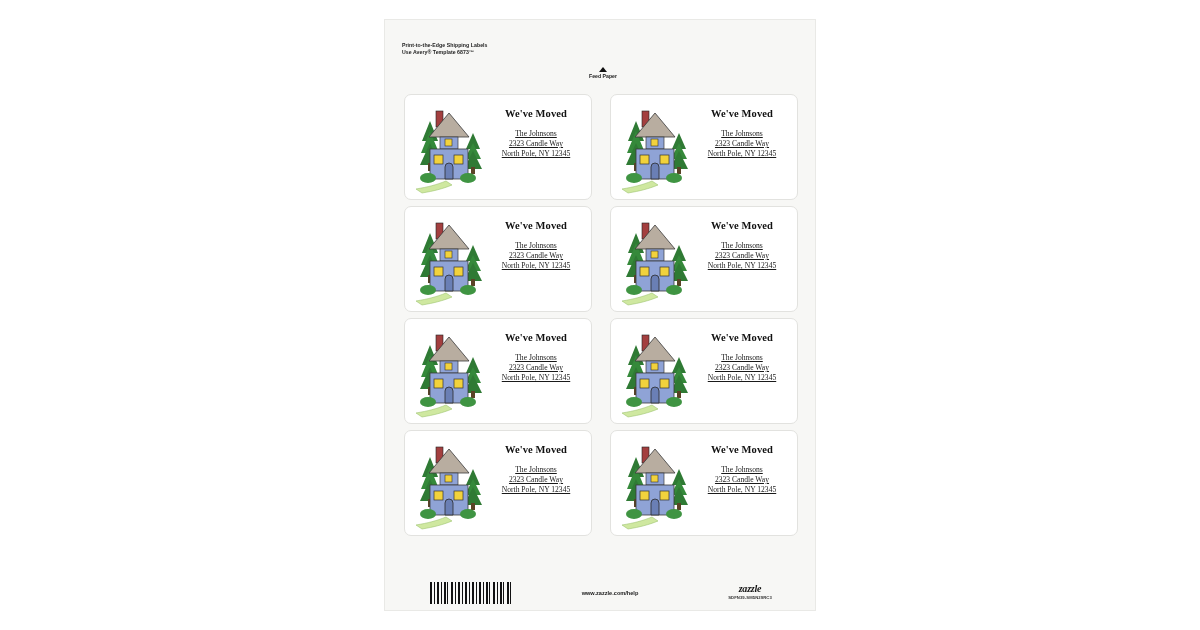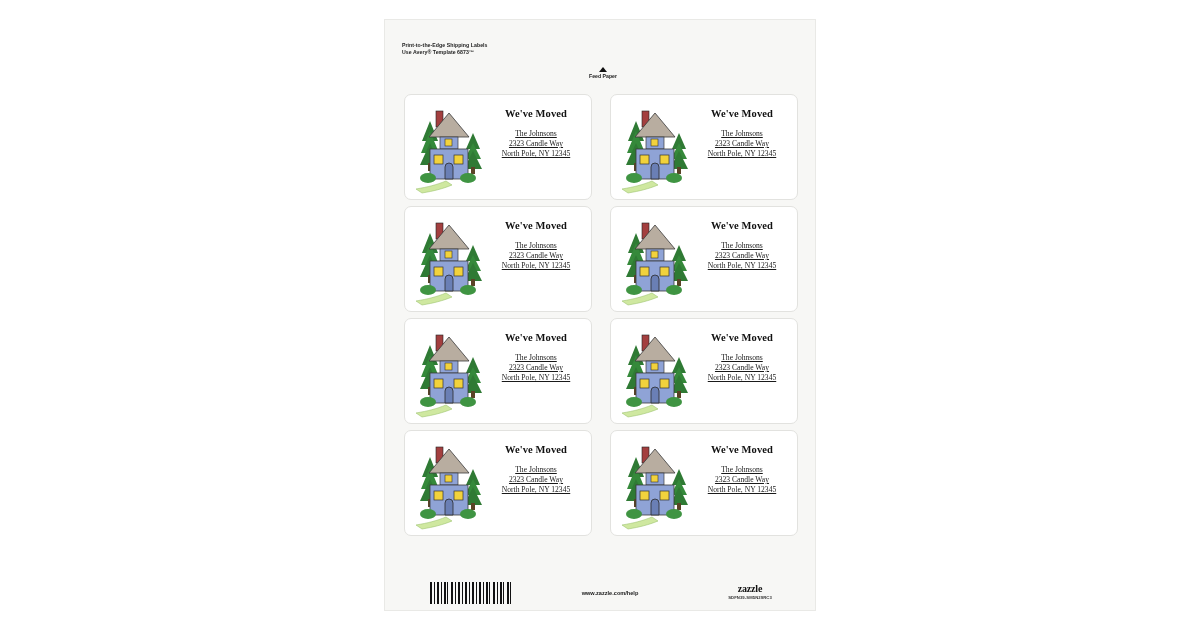--- a/index.html
+++ b/index.html
@@ -173,20 +173,21 @@
     position: absolute;
     left: 320px;
     top: 11px;
     width: 90px;
     text-align: center;
   }
   .brand-name {
     font-family: "Liberation Serif", serif;
     font-size: 10px;
     font-weight: bold;
+    font-style: italic;
     color: #111111;
     letter-spacing: -0.2px;
   }
   .brand-code {
     font-size: 4.2px;
     font-weight: bold;
     color: #333333;
     letter-spacing: 0.1px;
     margin-top: 1px;
     white-space: nowrap;

